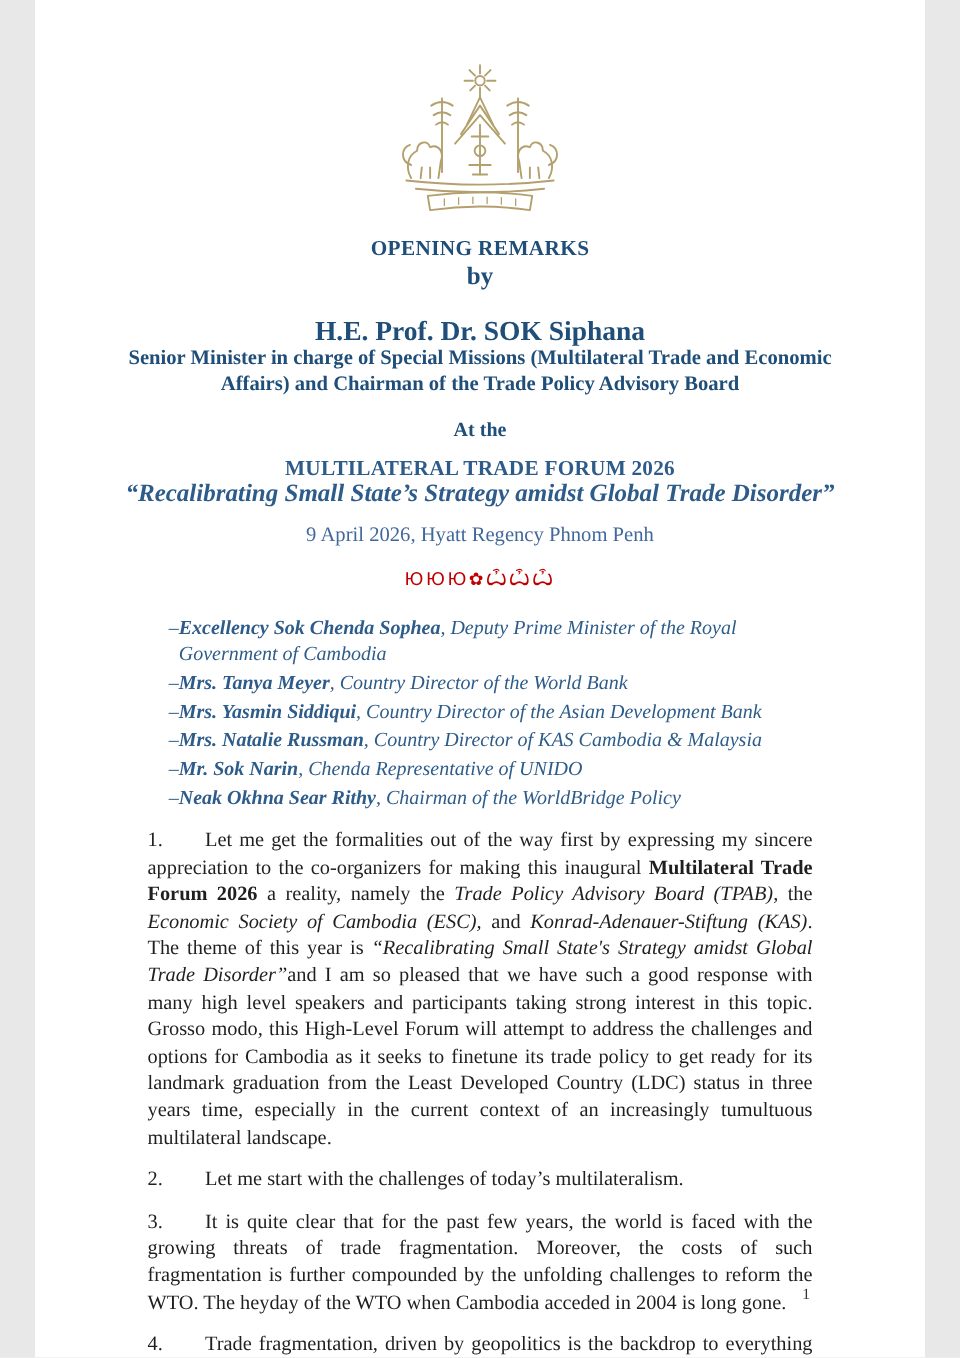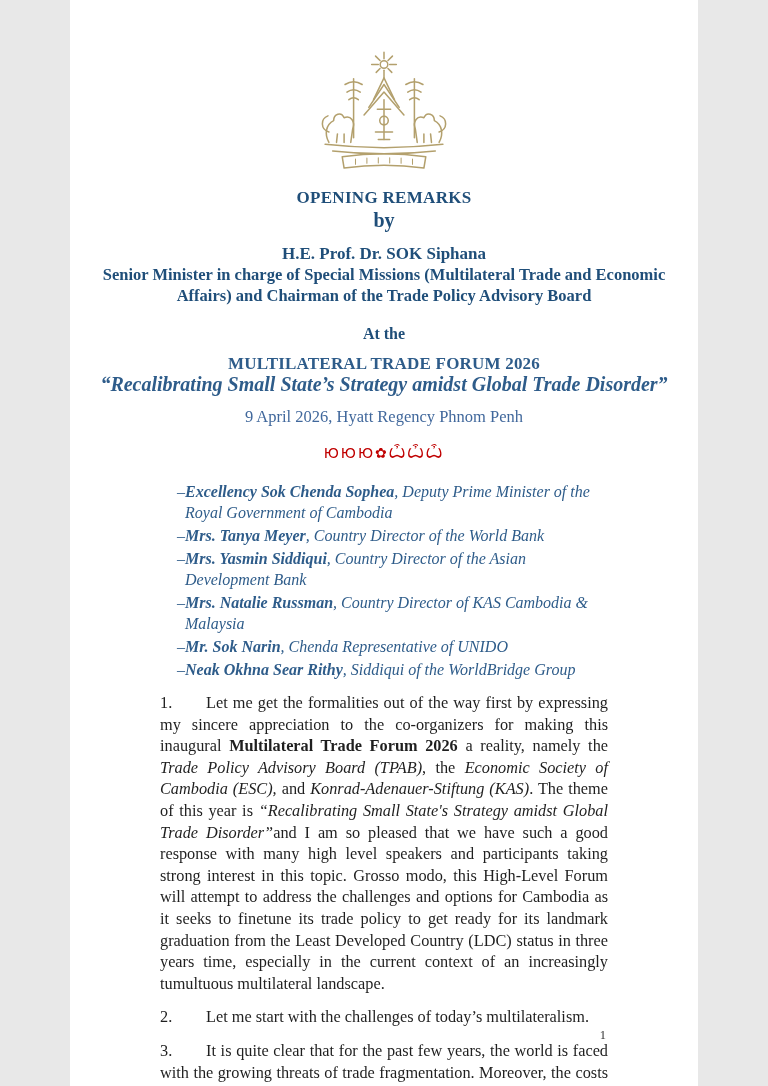--- a/index.html
+++ b/index.html
@@ -1,37 +1,37 @@
 <!DOCTYPE html>
 <html><head>
 <meta charset="utf-8">
 <style>
   * { margin:0; padding:0; box-sizing:border-box; }
   html,body { background:#e8e8e8; }
   .page {
     position:relative;
-    width:628px; height:1086px;
+    width:712px; height:1086px;
     margin:0 auto;
     background:#ffffff;
     font-family:"Liberation Serif", serif;
     color:#1f1f1f;
     overflow:hidden;
   }
   .content { padding:0 90px; }
   .emblem-wrap { text-align:center; padding-top:50px; }
   .emblem-wrap svg { display:inline-block; }
 
   .h-center { text-align:center; }
   .doc-title {
     margin-top:8px;
     font-size:17px; font-weight:bold;
     color:#1f4e79; letter-spacing:0.3px;
   }
   .byline { margin-top:1px; font-size:20px; font-weight:bold; color:#1f4e79; }
-  .speaker { margin-top:11px; font-size:17px; font-weight:bold; color:#1f4e79; line-height:21px; }
+  .speaker { margin-top:21px; font-size:22px; font-weight:bold; color:#1f4e79; line-height:21px; }
   .speaker-title {
     margin:0 auto; max-width:586px;
     font-size:16.5px; font-weight:bold; color:#1f4e79; line-height:21px;
   }
   .at-the { margin-top:19px; font-size:16px; font-weight:bold; color:#1f4e79; }
   .event-title { margin-top:11px; font-size:17px; font-weight:bold; color:#2e5c8a; letter-spacing:0.2px; }
   .event-theme { font-size:20px; font-weight:bold; font-style:italic; color:#2e5c8a; line-height:21px; }
   .date-venue { margin-top:12px; font-size:16.5px; color:#41689c; }
   .ornament {
     margin-top:18px;
@@ -131,21 +131,21 @@
         <div class="dignitary">
           <span class="dash">–</span>
           <span class="dtext"><span class="dname">Mrs. Natalie Russman</span><span class="drole">, Country Director of KAS Cambodia &amp; Malaysia</span></span>
         </div>
         <div class="dignitary">
           <span class="dash">–</span>
           <span class="dtext"><span class="dname">Mr. Sok Narin</span><span class="drole">, Chenda Representative of UNIDO</span></span>
         </div>
         <div class="dignitary">
           <span class="dash">–</span>
-          <span class="dtext"><span class="dname">Neak Okhna Sear Rithy</span><span class="drole">, Siddiqui of the WorldBridge Group</span></span>
+          <span class="dtext"><span class="dname">Neak Okhna Sear Rithy</span><span class="drole">, Chairman of the WorldBridge Policy</span></span>
         </div>
       </div>
 
 
     <div class="paragraphs">
         <p class="para"><span class="pnum">1.</span><span>Let me get the formalities out of the way first by expressing my sincere appreciation to the co-organizers for making this inaugural </span><span style="font-weight: bold;">Multilateral Trade Forum 2026</span><span> a reality, namely the </span><span style="font-style: italic;">Trade Policy Advisory Board (TPAB)</span><span>, the </span><span style="font-style: italic;">Economic Society of Cambodia (ESC),</span><span> and </span><span style="font-style: italic;">Konrad-Adenauer-Stiftung (KAS)</span><span>. The theme of this year is </span><span style="font-style: italic;">“Recalibrating Small State's Strategy amidst Global Trade Disorder”</span><span>and I am so pleased that we have such a good response with many high level speakers and participants taking strong interest in this topic. Grosso modo, this High-Level Forum will attempt to address the challenges and options for Cambodia as it seeks to finetune its trade policy to get ready for its landmark graduation from the Least Developed Country (LDC) status in three years time, especially in the current context of an increasingly tumultuous multilateral landscape.</span></p>
         <p class="para"><span class="pnum">2.</span><span>Let me start with the challenges of today’s multilateralism.</span></p>
         <p class="para"><span class="pnum">3.</span><span>It is quite clear that for the past few years, the world is faced with the growing threats of trade fragmentation. Moreover, the costs of such fragmentation is further compounded by the unfolding challenges to reform the WTO. The heyday of the WTO when Cambodia acceded in 2004 is long gone.</span></p>
         <p class="para"><span class="pnum">4.</span><span>Trade fragmentation, driven by geopolitics is the backdrop to everything with trends of rising tariffs and industrial policy, strategic decoupling, and export controls.</span></p>
       </div>

